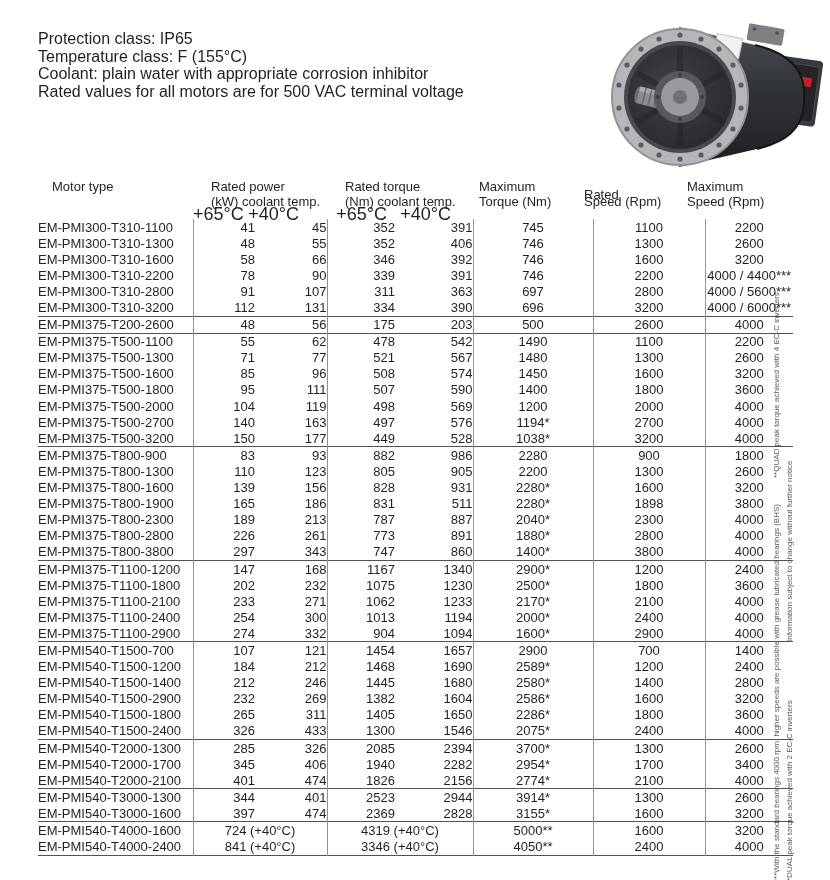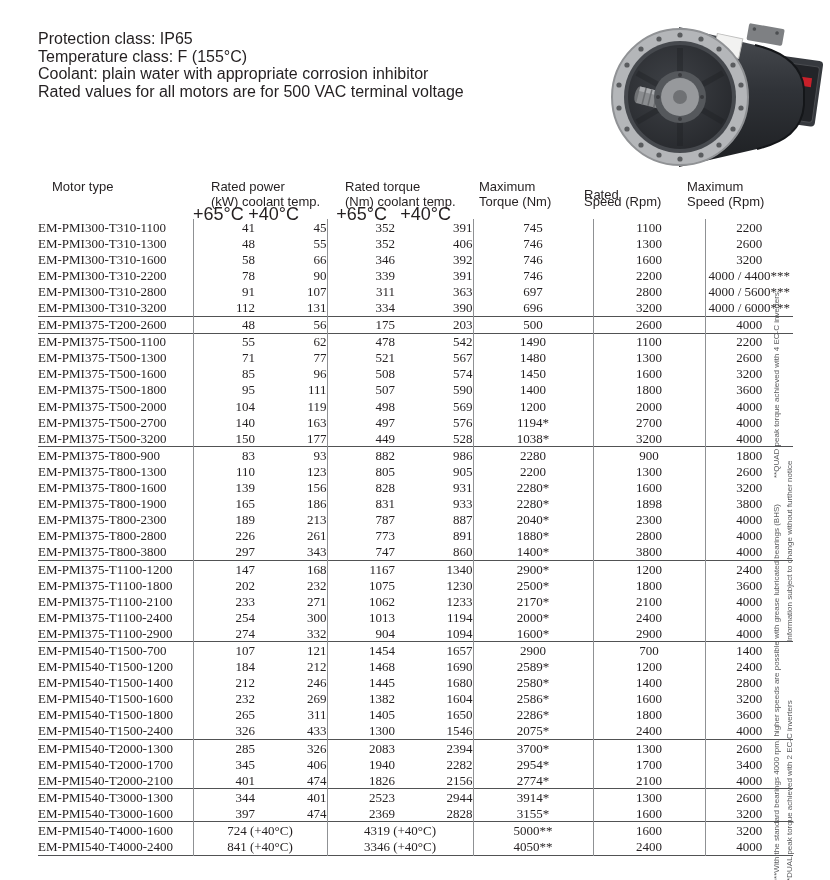--- a/index.html
+++ b/index.html
@@ -10,21 +10,21 @@
   }
   
   .info-block{position:absolute;left:38px;top:30px;font-size:16px;line-height:17.5px;}
   
   .motor-wrap{position:absolute;left:605px;top:12px;width:218px;height:156px;}
   
   .table-area{position:absolute;left:38px;top:175px;width:758px;height:712px;}
   .h-lbl{position:absolute;font-size:13px;line-height:15px;white-space:nowrap;margin-left:14px;}
   .h-sub{position:absolute;top:29px;font-size:18px;text-align:right;white-space:nowrap;}
   table.spec{border-collapse:collapse;table-layout:fixed;width:755px;position:absolute;left:0;top:44px;
-    border-bottom:1.5px solid #515254;font-family:Liberation Serif, serif;}
+    border-bottom:1.5px solid #515254;}
   table.spec td{height:16.1px;padding:0;font-size:13px;line-height:15px;vertical-align:middle;
     overflow:hidden;white-space:nowrap;}
   td.model{text-align:left;}
   td.num{text-align:right;}
   td.p65{padding-right:12px;}
   td.p40{padding-right:28px;}
   td.t65{padding-right:9px;}
   td.t40{padding-right:22px;}
   td.ctr{text-align:center;}
   td.vline{border-left:1px solid #8f9194;}
@@ -334,21 +334,21 @@
           <td class="num t40">931</td>
           <td class="ctr vline">2280*</td>
           <td class="ctr vline">1600</td>
           <td class="ctr vline">3200</td>
         </tr>
         <tr>
           <td class="model">EM-PMI375-T800-1900</td>
           <td class="num p65 vline">165</td>
           <td class="num p40">186</td>
           <td class="num t65 vline">831</td>
-          <td class="num t40">933</td>
+          <td class="num t40">511</td>
           <td class="ctr vline">2280*</td>
           <td class="ctr vline">1898</td>
           <td class="ctr vline">3800</td>
         </tr>
         <tr>
           <td class="model">EM-PMI375-T800-2300</td>
           <td class="num p65 vline">189</td>
           <td class="num p40">213</td>
           <td class="num t65 vline">787</td>
           <td class="num t40">887</td>
@@ -450,21 +450,21 @@
           <td class="model">EM-PMI540-T1500-1400</td>
           <td class="num p65 vline">212</td>
           <td class="num p40">246</td>
           <td class="num t65 vline">1445</td>
           <td class="num t40">1680</td>
           <td class="ctr vline">2580*</td>
           <td class="ctr vline">1400</td>
           <td class="ctr vline">2800</td>
         </tr>
         <tr>
-          <td class="model">EM-PMI540-T1500-1600</td>
+          <td class="model">EM-PMI540-T1500-2900</td>
           <td class="num p65 vline">232</td>
           <td class="num p40">269</td>
           <td class="num t65 vline">1382</td>
           <td class="num t40">1604</td>
           <td class="ctr vline">2586*</td>
           <td class="ctr vline">1600</td>
           <td class="ctr vline">3200</td>
         </tr>
         <tr>
           <td class="model">EM-PMI540-T1500-1800</td>
@@ -483,21 +483,21 @@
           <td class="num t65 vline">1300</td>
           <td class="num t40">1546</td>
           <td class="ctr vline">2075*</td>
           <td class="ctr vline">2400</td>
           <td class="ctr vline">4000</td>
         </tr>
         <tr class="group-start">
           <td class="model">EM-PMI540-T2000-1300</td>
           <td class="num p65 vline">285</td>
           <td class="num p40">326</td>
-          <td class="num t65 vline">2083</td>
+          <td class="num t65 vline">2085</td>
           <td class="num t40">2394</td>
           <td class="ctr vline">3700*</td>
           <td class="ctr vline">1300</td>
           <td class="ctr vline">2600</td>
         </tr>
         <tr>
           <td class="model">EM-PMI540-T2000-1700</td>
           <td class="num p65 vline">345</td>
           <td class="num p40">406</td>
           <td class="num t65 vline">1940</td>

